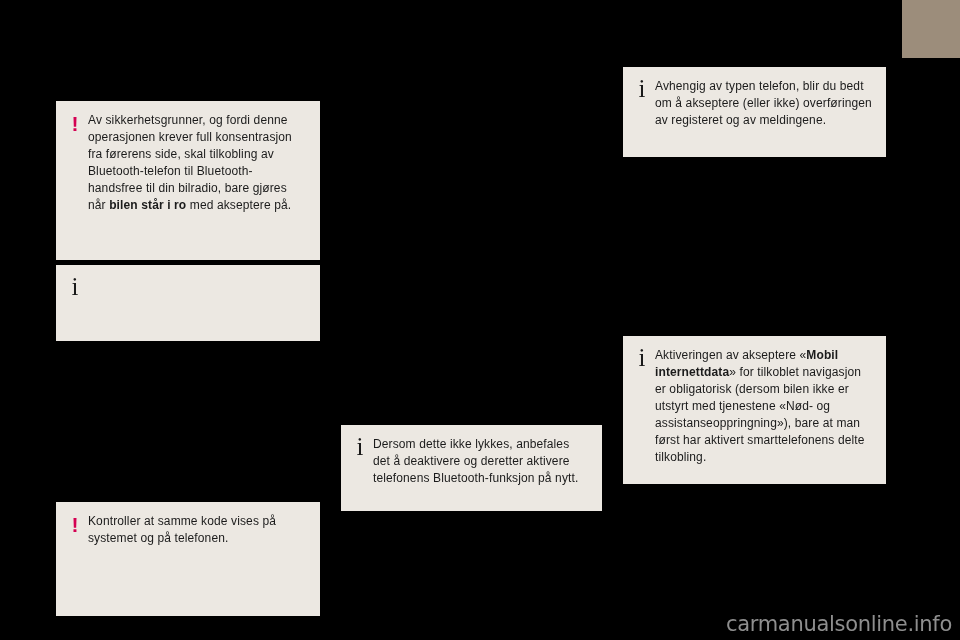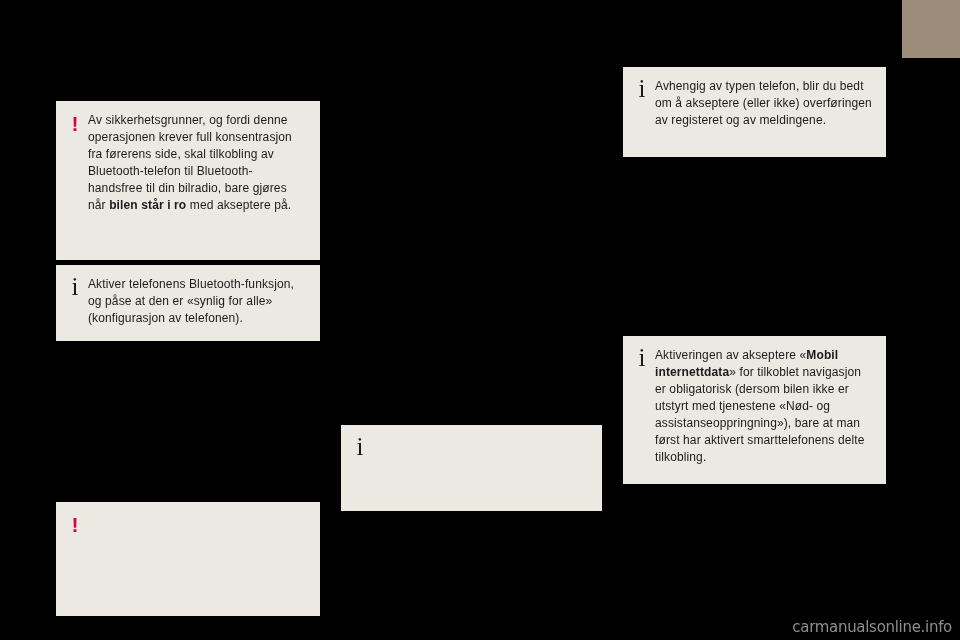--- a/index.html
+++ b/index.html
@@ -87,49 +87,50 @@
   #box-check-code    { left: 56px;  top: 502px; width: 264px; height: 114px; }
   #box-retry         { left: 341px; top: 425px; width: 261px; height: 86px;  }
   #box-transfer      { left: 623px; top: 67px;  width: 263px; height: 90px;  }
   #box-mobile-data   { left: 623px; top: 336px; width: 263px; height: 148px; }
 
   .watermark {
     position: absolute;
     right: 8px;
     bottom: 4px;
     color: #8e8e8e;
-    font-size: 15px;
+    font-size: 21px;
     font-family: "DejaVu Sans", sans-serif;
     letter-spacing: -0.3px;
     white-space: nowrap;
   }
 </style>
 </head>
 <body>
 
 <div class="page">
 
   <div class="corner-block"></div>
 
   <div class="note-box" id="box-safety">
     <span class="note-icon warn">!</span>
     <div class="note-text"><span>Av sikkerhetsgrunner, og fordi denne operasjonen krever full konsentrasjon fra førerens side, skal tilkobling av Bluetooth-telefon til Bluetooth-handsfree til din bilradio, bare gjøres når </span><b>bilen står i ro</b><span> med akseptere på.</span></div>
   </div>
 
   <div class="note-box" id="box-activate-bt">
     <span class="note-icon info">i</span>
-    <div class="note-text">Aktiver telefonens Bluetooth-funksjon, og påse at den er «synlig for alle» (konfigurasjon av telefonen).</div>
   </div>
 
   <div class="note-box" id="box-check-code">
     <span class="note-icon warn">!</span>
+    <div class="note-text">Kontroller at samme kode vises på systemet og på telefonen.</div>
   </div>
 
   <div class="note-box" id="box-retry">
     <span class="note-icon info">i</span>
+    <div class="note-text">Dersom dette ikke lykkes, anbefales det å deaktivere og deretter aktivere telefonens Bluetooth-funksjon på nytt.</div>
   </div>
 
   <div class="note-box" id="box-transfer">
     <span class="note-icon info">i</span>
     <div class="note-text">Avhengig av typen telefon, blir du bedt om å akseptere (eller ikke) overføringen av registeret og av meldingene.</div>
   </div>
 
   <div class="note-box" id="box-mobile-data">
     <span class="note-icon info">i</span>
     <div class="note-text"><span>Aktiveringen av akseptere «</span><b>Mobil internettdata</b><span>» for tilkoblet navigasjon er obligatorisk (dersom bilen ikke er utstyrt med tjenestene «Nød- og assistanseoppringning»), bare at man først har aktivert smarttelefonens delte tilkobling.</span></div>

